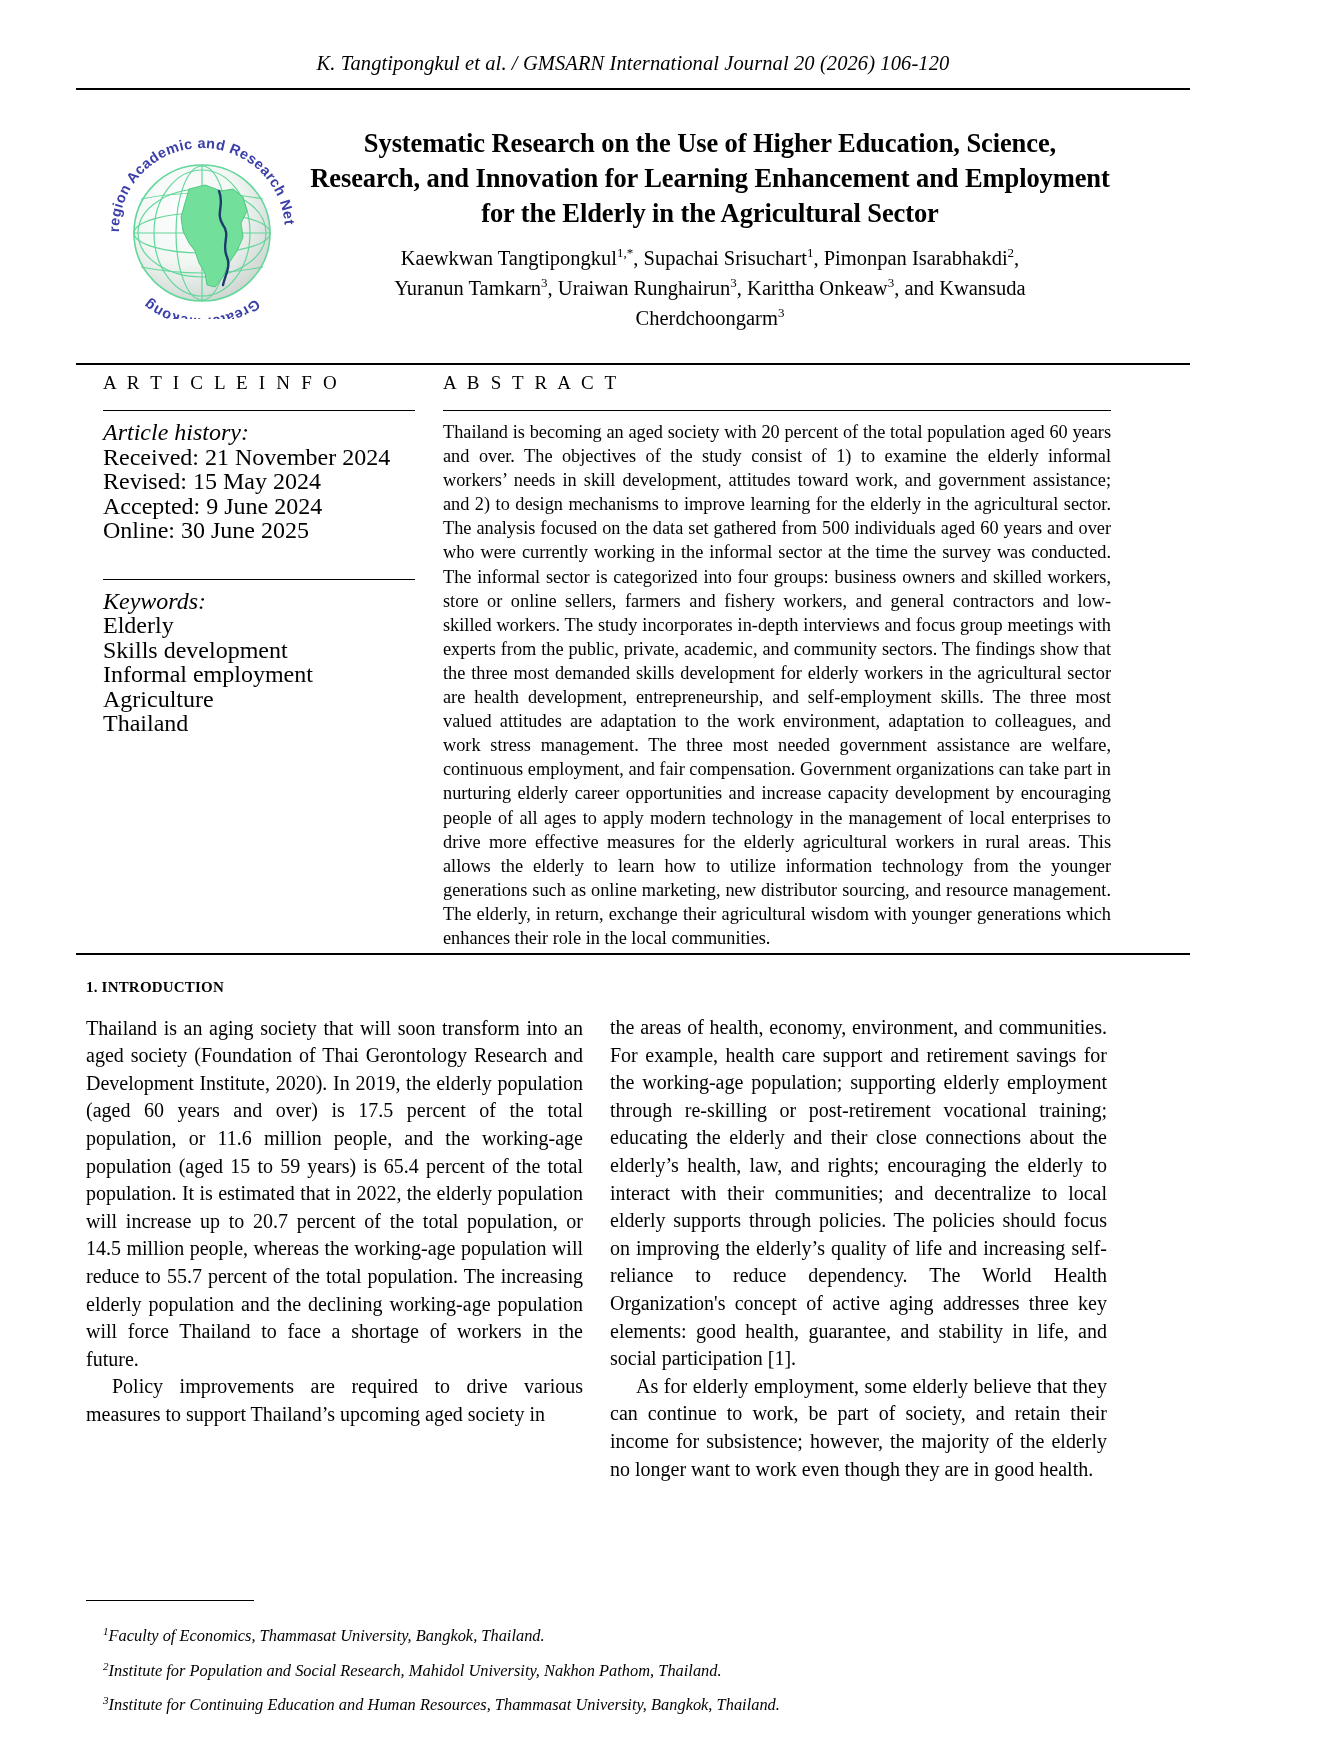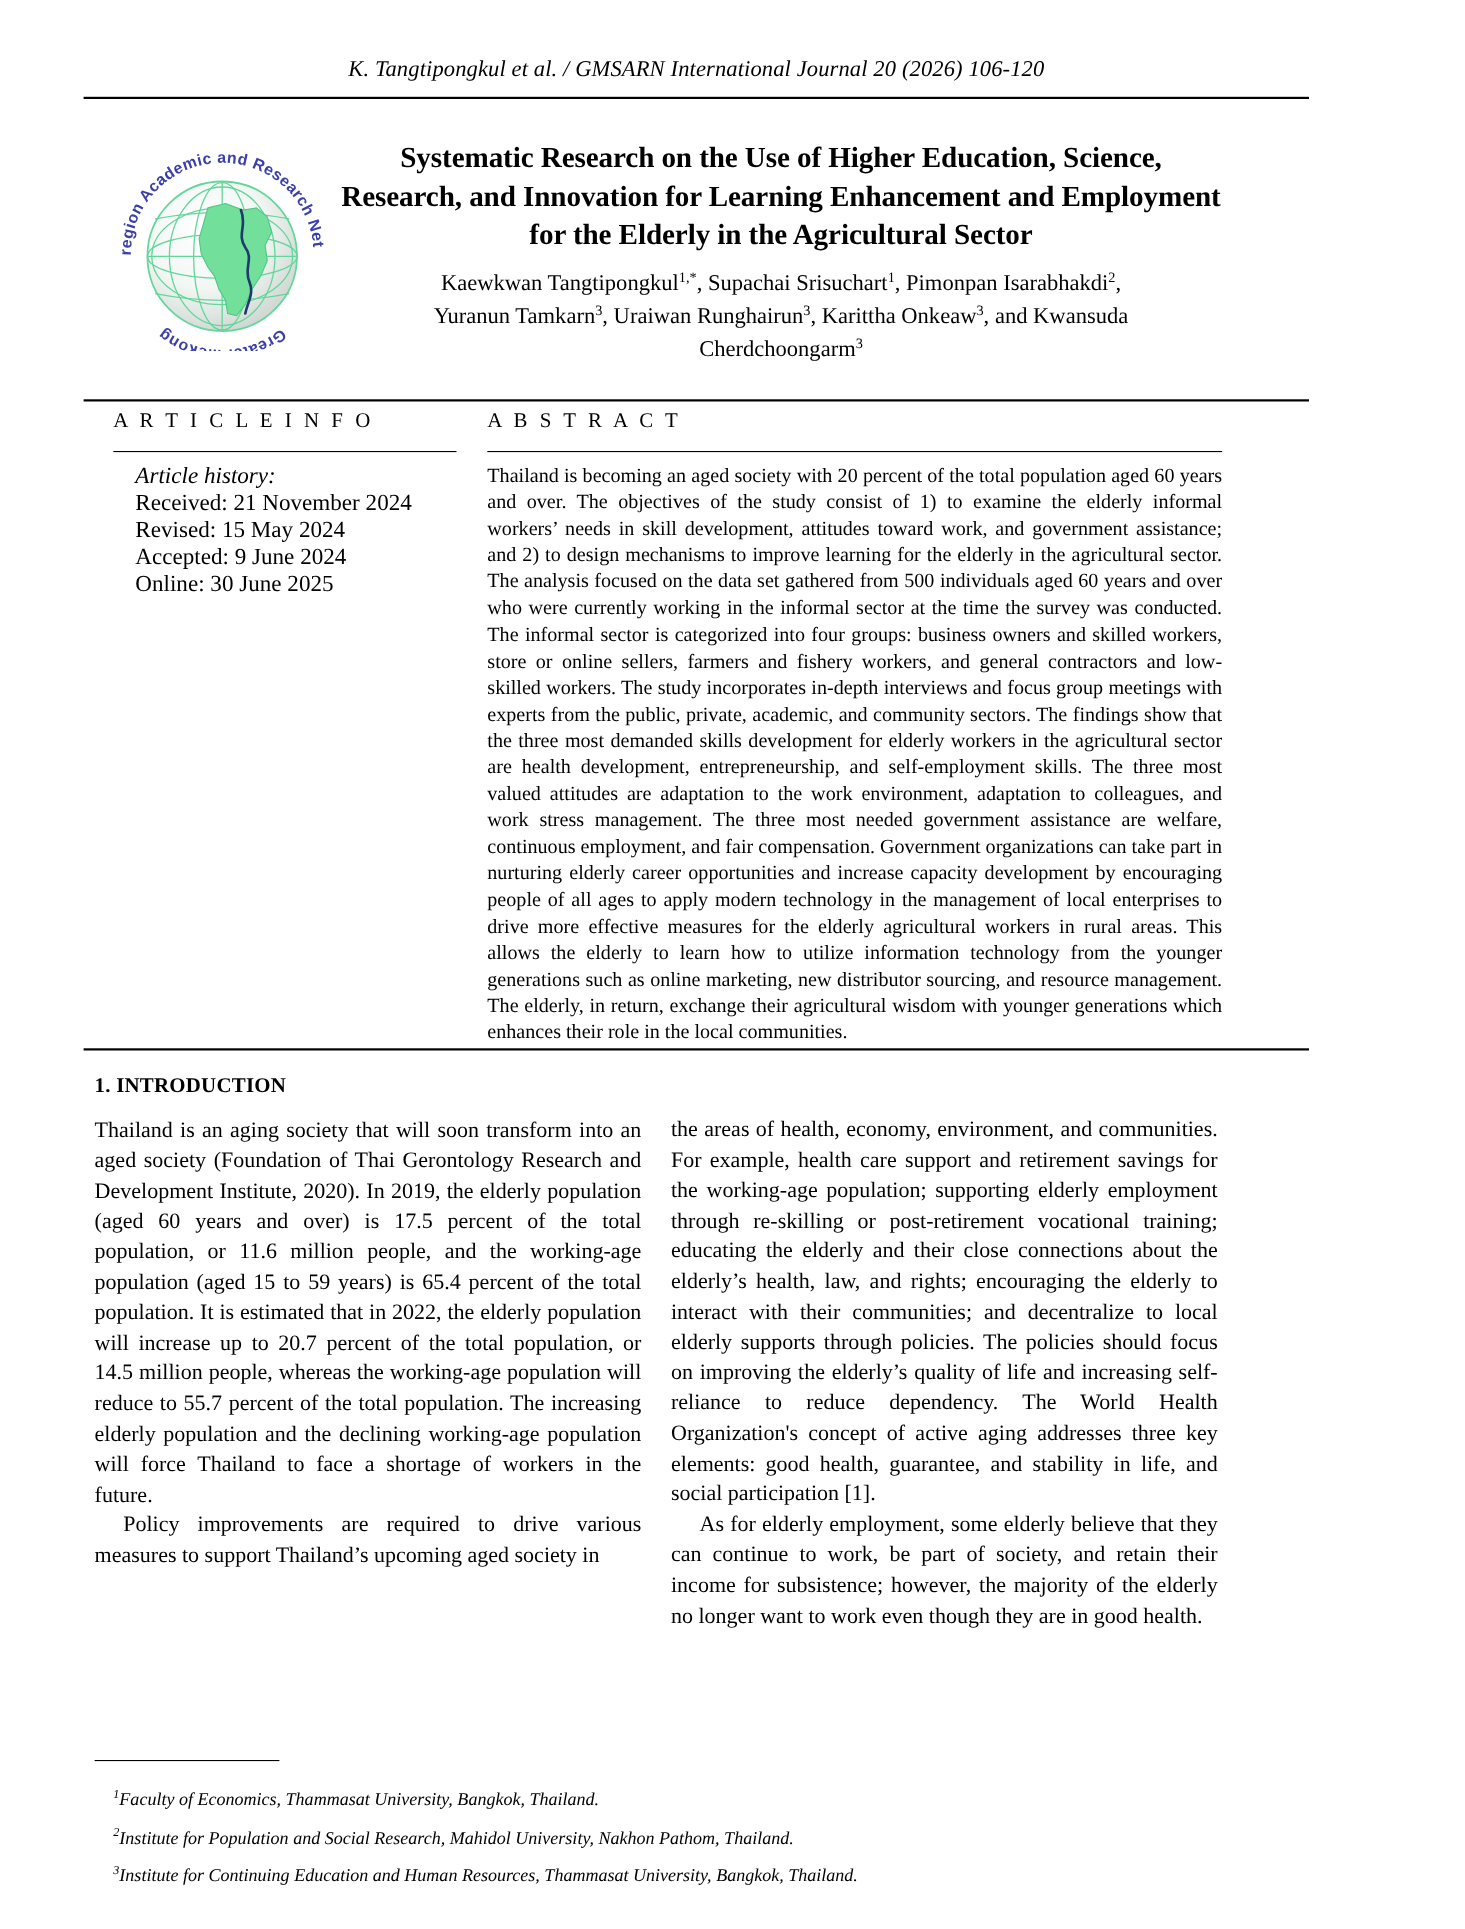--- a/index.html
+++ b/index.html
@@ -106,24 +106,23 @@
     margin: 0 0 16px 0;
     white-space: nowrap;
   }
   .hr-thin {
     border: 0;
     border-top: 1.3px solid #000;
     margin: 0 0 9px 0;
     width: 100%;
   }
   .info-col .hist-line, .info-col .kw-line {
-    font-size: 21px;
+    font-size: 24px;
     line-height: 24.5px;
     white-space: nowrap;
-    margin-left: 20px;
   }
   .info-col .ital { font-style: italic; }
   .kw-block { margin-top: 36px; }
 
   .abstract-col {
     position: absolute;
     left: 443px;
     top: 372px;
     width: 668px;
   }
@@ -143,21 +142,21 @@
     width: 497px;
     font-size: 20px;
     line-height: 27.6px;
     text-align: justify;
   }
   .col-left  { left: 86px; }
   .col-right { left: 610px; margin-top: 40px; }
 
   .h1 {
     font-weight: bold;
-    font-size: 19px;
+    font-size: 15px;
     margin: 0 0 13px 0;
     letter-spacing: 0.2px;
   }
   .col p { margin: 0; }
   .col p.indent { text-indent: 26px; }
 
   
   .fn-rule {
     position: absolute;
     left: 86px;
@@ -240,20 +239,29 @@
 
   <div class="info-col">
     <div class="sec-label">A R T I C L E  I N F O</div>
     <hr class="hr-thin">
     <div class="hist-line ital">Article history:</div>
     <div class="hist-line">Received: 21 November 2024</div>
     <div class="hist-line">Revised: 15 May 2024</div>
     <div class="hist-line">Accepted: 9 June 2024</div>
     <div class="hist-line">Online: 30 June 2025</div>
 
+    <div class="kw-block">
+      <hr class="hr-thin">
+      <div class="kw-line ital">Keywords:</div>
+      <div class="kw-line">Elderly</div>
+      <div class="kw-line">Skills development</div>
+      <div class="kw-line">Informal employment</div>
+      <div class="kw-line">Agriculture</div>
+      <div class="kw-line">Thailand</div>
+    </div>
   </div>
 
   <div class="abstract-col">
     <div class="sec-label">A B S T R A C T</div>
     <hr class="hr-thin">
     <p class="abstract-body">Thailand is becoming an aged society with 20 percent of the total population aged 60 years and over. The objectives of the study consist of 1) to examine the elderly informal workers’ needs in skill development, attitudes toward work, and government assistance; and 2) to design mechanisms to improve learning for the elderly in the agricultural sector. The analysis focused on the data set gathered from 500 individuals aged 60 years and over who were currently working in the informal sector at the time the survey was conducted. The informal sector is categorized into four groups: business owners and skilled workers, store or online sellers, farmers and fishery workers, and general contractors and low-skilled workers. The study incorporates in-depth interviews and focus group meetings with experts from the public, private, academic, and community sectors. The findings show that the three most demanded skills development for elderly workers in the agricultural sector are health development, entrepreneurship, and self-employment skills. The three most valued attitudes are adaptation to the work environment, adaptation to colleagues, and work stress management. The three most needed government assistance are welfare, continuous employment, and fair compensation. Government organizations can take part in nurturing elderly career opportunities and increase capacity development by encouraging people of all ages to apply modern technology in the management of local enterprises to drive more effective measures for the elderly agricultural workers in rural areas. This allows the elderly to learn how to utilize information technology from the younger generations such as online marketing, new distributor sourcing, and resource management. The elderly, in return, exchange their agricultural wisdom with younger generations which enhances their role in the local communities.</p>
   </div>
 
   <div class="col col-left">
     <div class="h1">1. INTRODUCTION</div>

